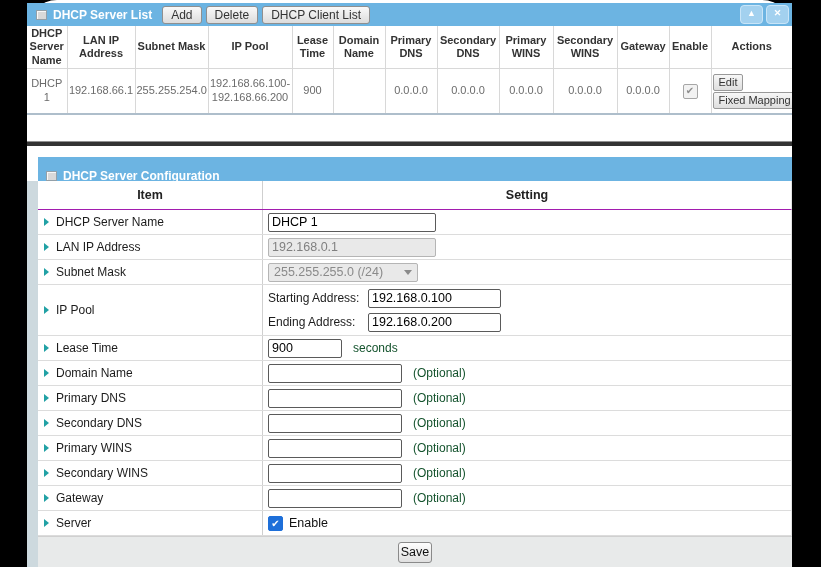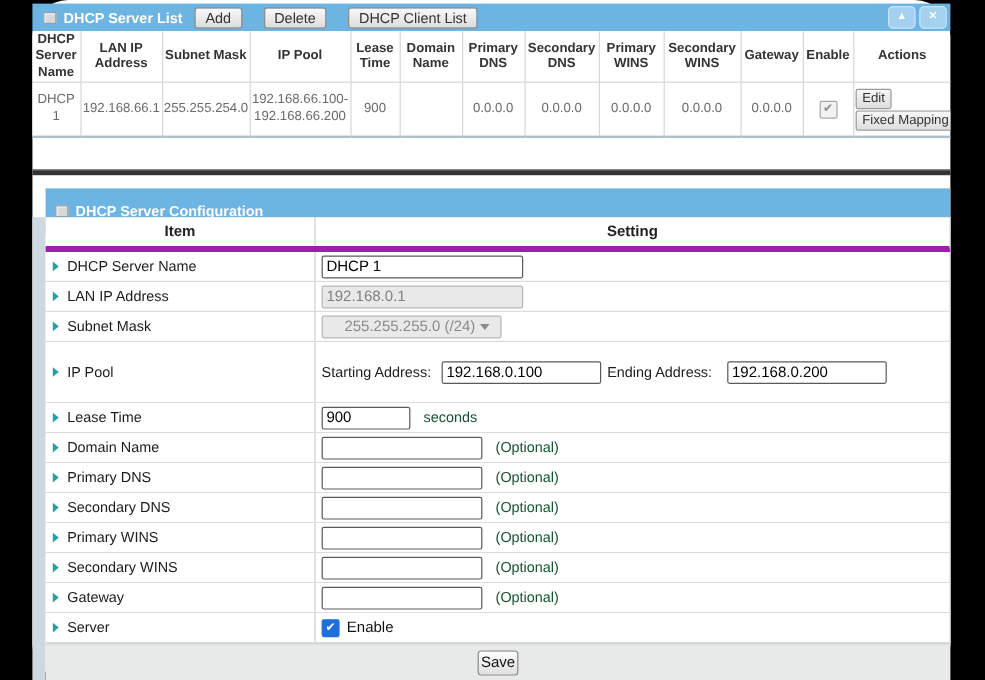--- a/index.html
+++ b/index.html
@@ -15,21 +15,21 @@
     display:flex;align-items:center;padding:0;box-sizing:border-box;
   }
   .panel-icon{
     width:9px;height:8px;background:#d9d9d9;border:1px solid #93a0a8;
     box-shadow:inset 1px 1px 0 #f8f8f8;margin-left:9px;flex:0 0 auto;
   }
   .panel-title{color:#fff;font-size:12px;font-weight:bold;margin-left:6px;white-space:nowrap;}
   .bar-btn{
     font-family:"Liberation Sans",sans-serif;font-size:12px;color:#333;
     background:linear-gradient(#f9f9f9,#dcdcdc);border:1px solid #8f8f8f;border-radius:3px;
-    height:18px;line-height:16px;padding:0 8px;margin-left:18px;white-space:nowrap;cursor:default;
+    height:18px;line-height:16px;padding:0 8px;margin-left:4px;white-space:nowrap;cursor:default;
   }
   .bar-btn.first{margin-left:10px;}
   .win-controls{margin-left:auto;display:flex;align-items:center;margin-right:3px;}
   .win-btn{
     width:21px;height:17px;border-radius:4px;background:#a3d1ef;border:1px solid #c9e5f8;
     color:#fff;font-size:9px;line-height:15px;text-align:center;margin-left:3px;font-weight:bold;
   }
 
   table.list-table{
     position:absolute;left:0;top:26px;width:765px;border-collapse:collapse;table-layout:fixed;
@@ -64,38 +64,38 @@
   .config-strip{position:absolute;left:0;top:181px;width:11px;height:386px;background:#cdd9de;}
   .config-header{
     position:absolute;left:11px;top:157px;width:754px;height:38px;background:#6cb4e2;
     display:flex;align-items:center;box-sizing:border-box;
   }
   .config-header .panel-icon{margin-left:8px;}
   .config-body{position:absolute;left:11px;top:181px;width:754px;}
   .cfg-row{display:flex;border-bottom:1px solid #dcdcdc;background:#fff;box-sizing:border-box;border-right:1px solid #e4e4e4;}
   .cfg-row .item-col{width:225px;flex:0 0 auto;border-right:1px solid #cfcfcf;display:flex;align-items:center;padding-left:6px;box-sizing:border-box;}
   .cfg-row .set-col{flex:1;display:flex;align-items:center;padding-left:5px;box-sizing:border-box;}
-  .cfg-row.hdr{height:29px;border-bottom:5px solid #a21caf;}
+  .cfg-row.hdr{height:29px;border-bottom:1px solid #a21caf;}
   .cfg-row.hdr .item-col,.cfg-row.hdr .set-col{justify-content:center;padding-left:0;font-weight:bold;font-size:12.5px;color:#222;}
   .cfg-row.std{height:25px;}
   .cfg-row.tall{height:51px;}
   .arrow-bullet{width:0;height:0;border-left:5px solid #21a1a5;border-top:4px solid transparent;border-bottom:4px solid transparent;margin-right:7px;flex:0 0 auto;}
   .item-label{font-size:12px;color:#1c1c1c;white-space:nowrap;}
   .txt-input{
     font-family:"Liberation Sans",sans-serif;font-size:12.5px;color:#000;height:17px;
     border:1px solid #5a5a5a;border-radius:2px;padding:0 3px;width:160px;background:#fff;
   }
   .txt-input:disabled,.txt-input.dis{background:#e9e9e9;border-color:#b5b5b5;color:#808080;}
   .sel-box{
     width:150px;height:19px;background:#e9e9e9;border:1px solid #b5b5b5;border-radius:2px;
-    display:flex;align-items:center;justify-content:space-between;padding:0 18px;box-sizing:border-box;
+    display:flex;align-items:center;justify-content:space-between;padding:0 5px;box-sizing:border-box;
   }
   .sel-text{font-size:12.5px;color:#8a8a8a;white-space:nowrap;}
   .chevron{width:0;height:0;border-top:5px solid #8a8a8a;border-left:4px solid transparent;border-right:4px solid transparent;margin-left:4px;}
-  .dual-wrap{display:flex;justify-content:flex-start;gap:5px;width:100%;}
+  .dual-wrap{display:flex;flex-direction:column;justify-content:center;gap:5px;width:100%;}
   .dual-line{display:flex;align-items:center;}
   .dual-label{font-size:12px;color:#1c1c1c;width:100px;flex:0 0 auto;}
   .dual-line .txt-input{width:125px;}
   .suffix{font-size:12px;color:#14532d;margin-left:11px;white-space:nowrap;}
   .short{width:66px;}
   .opt{width:126px;}
   .chk-on{
     display:inline-block;width:13px;height:13px;background:#1e6fd9;border:1px solid #1e6fd9;
     color:#fff;font-size:10px;line-height:13px;text-align:center;border-radius:2px;flex:0 0 auto;
   }

